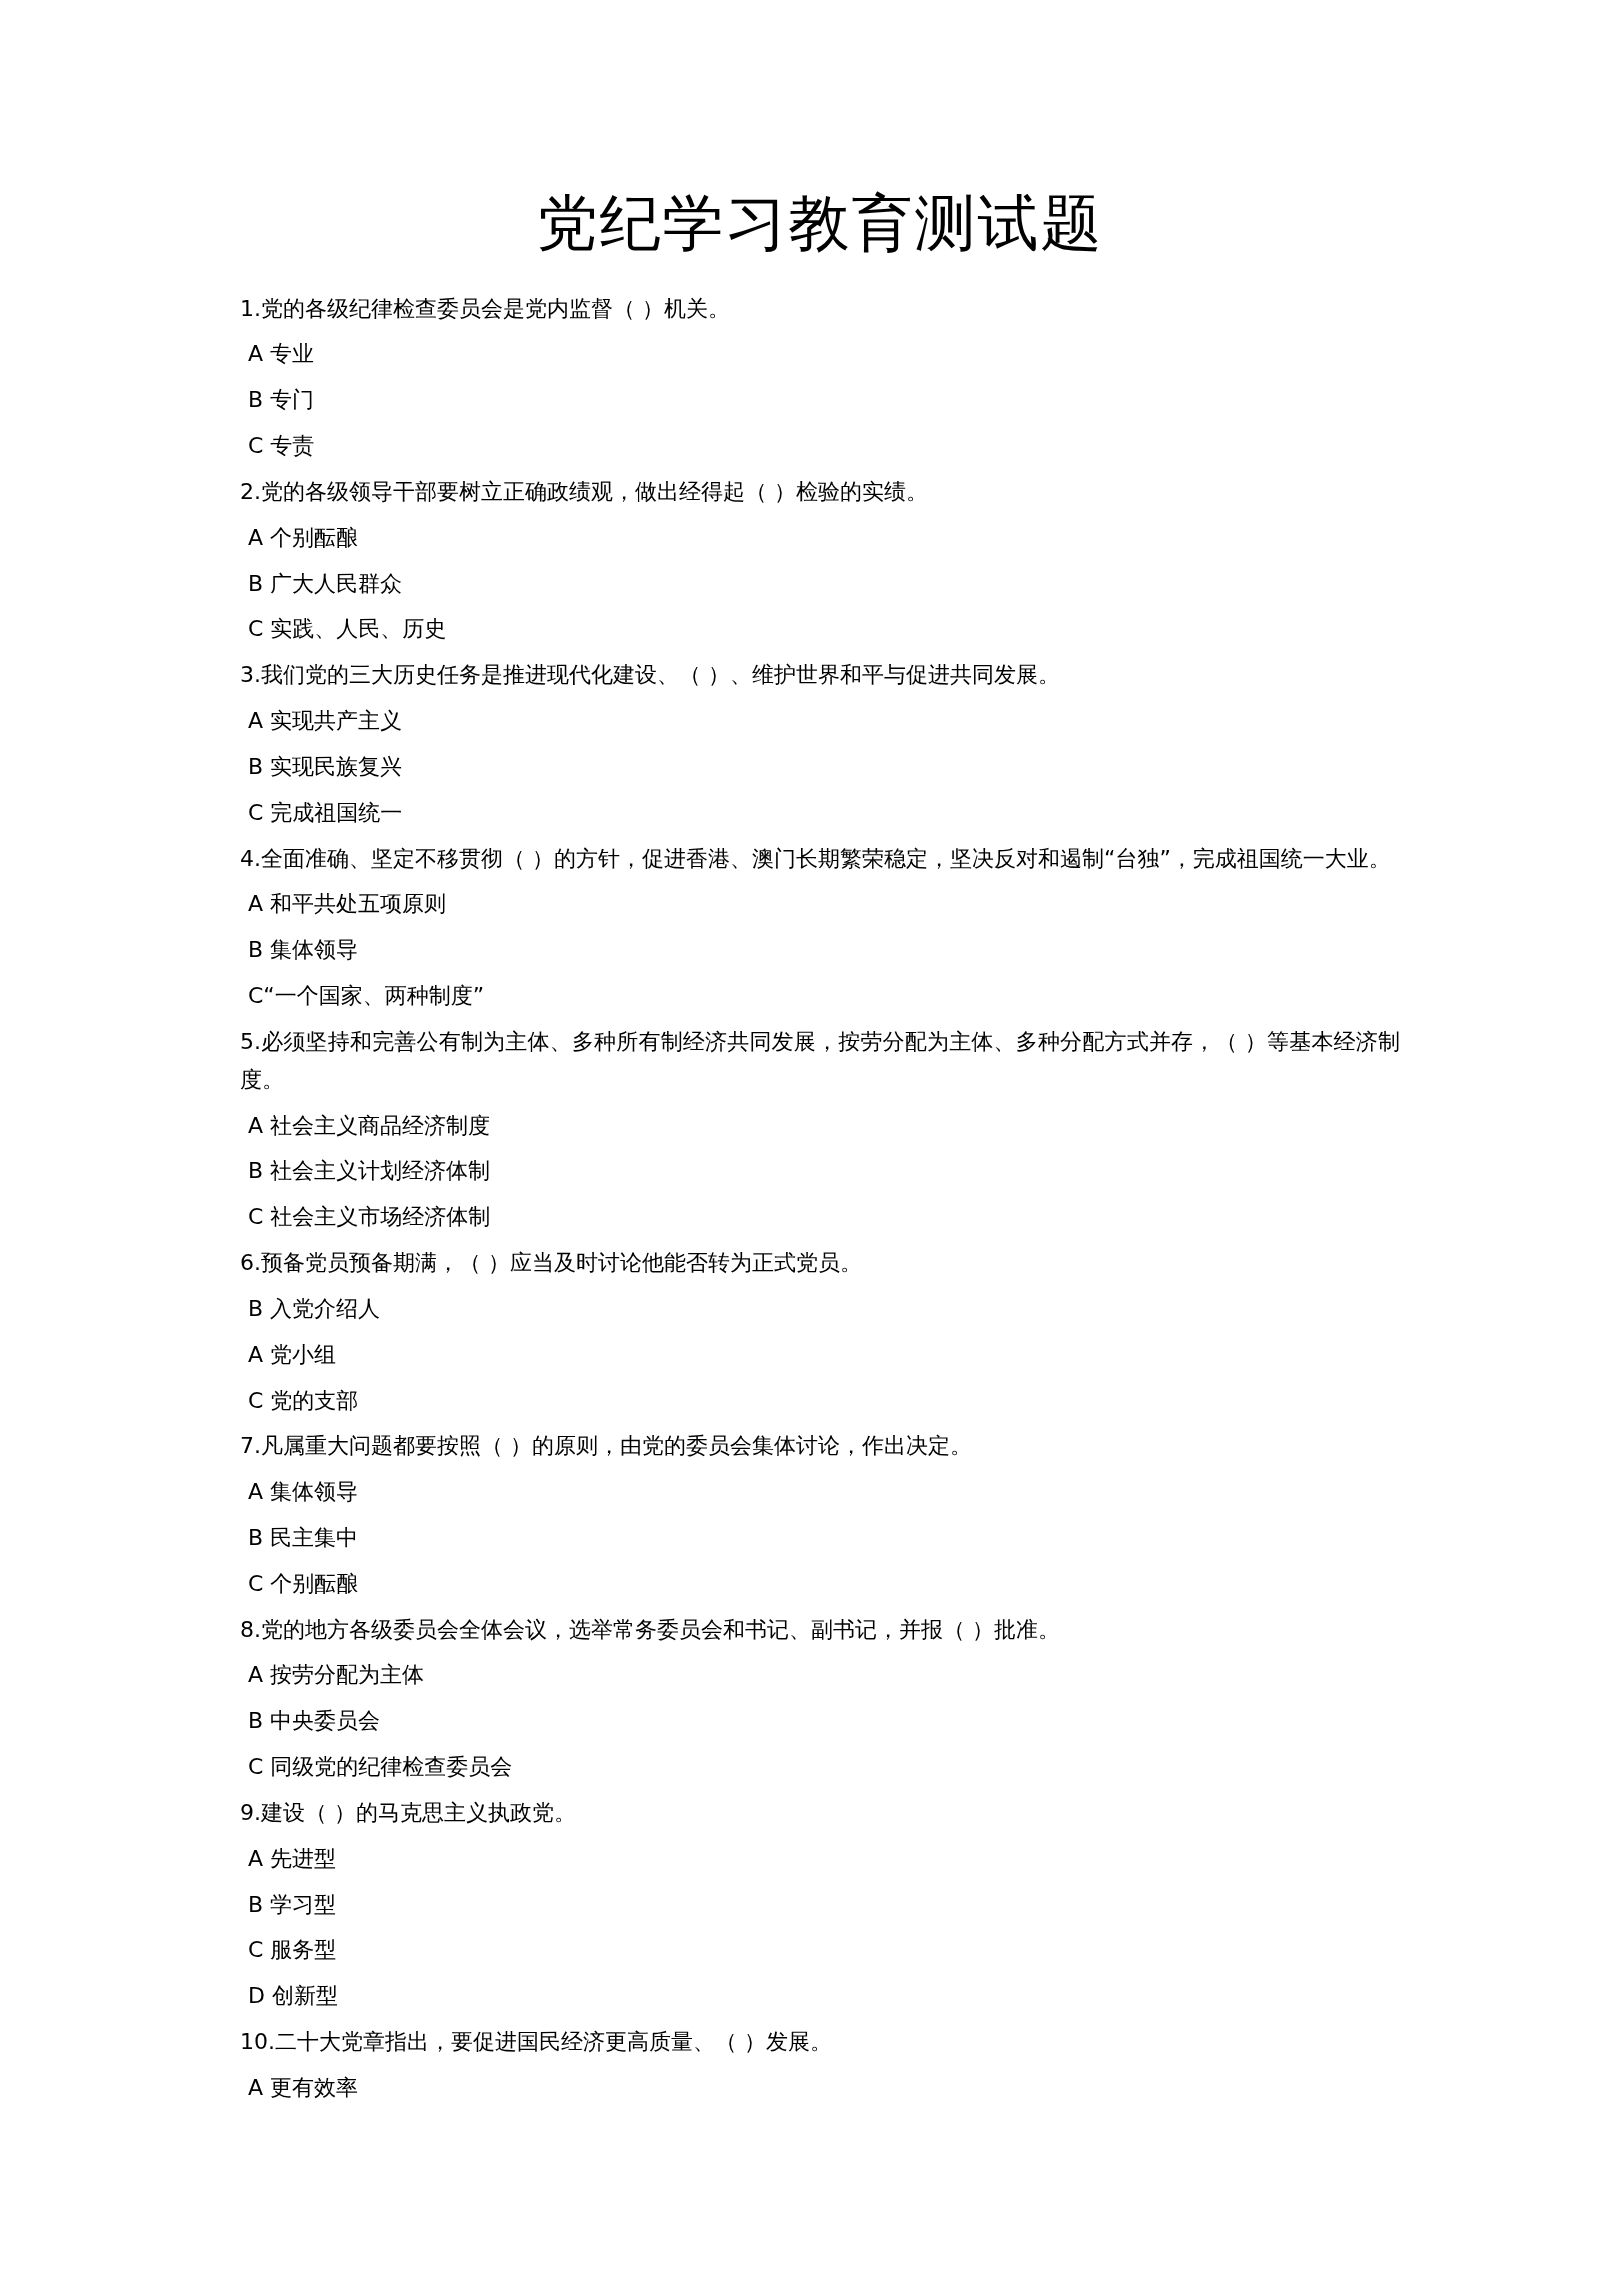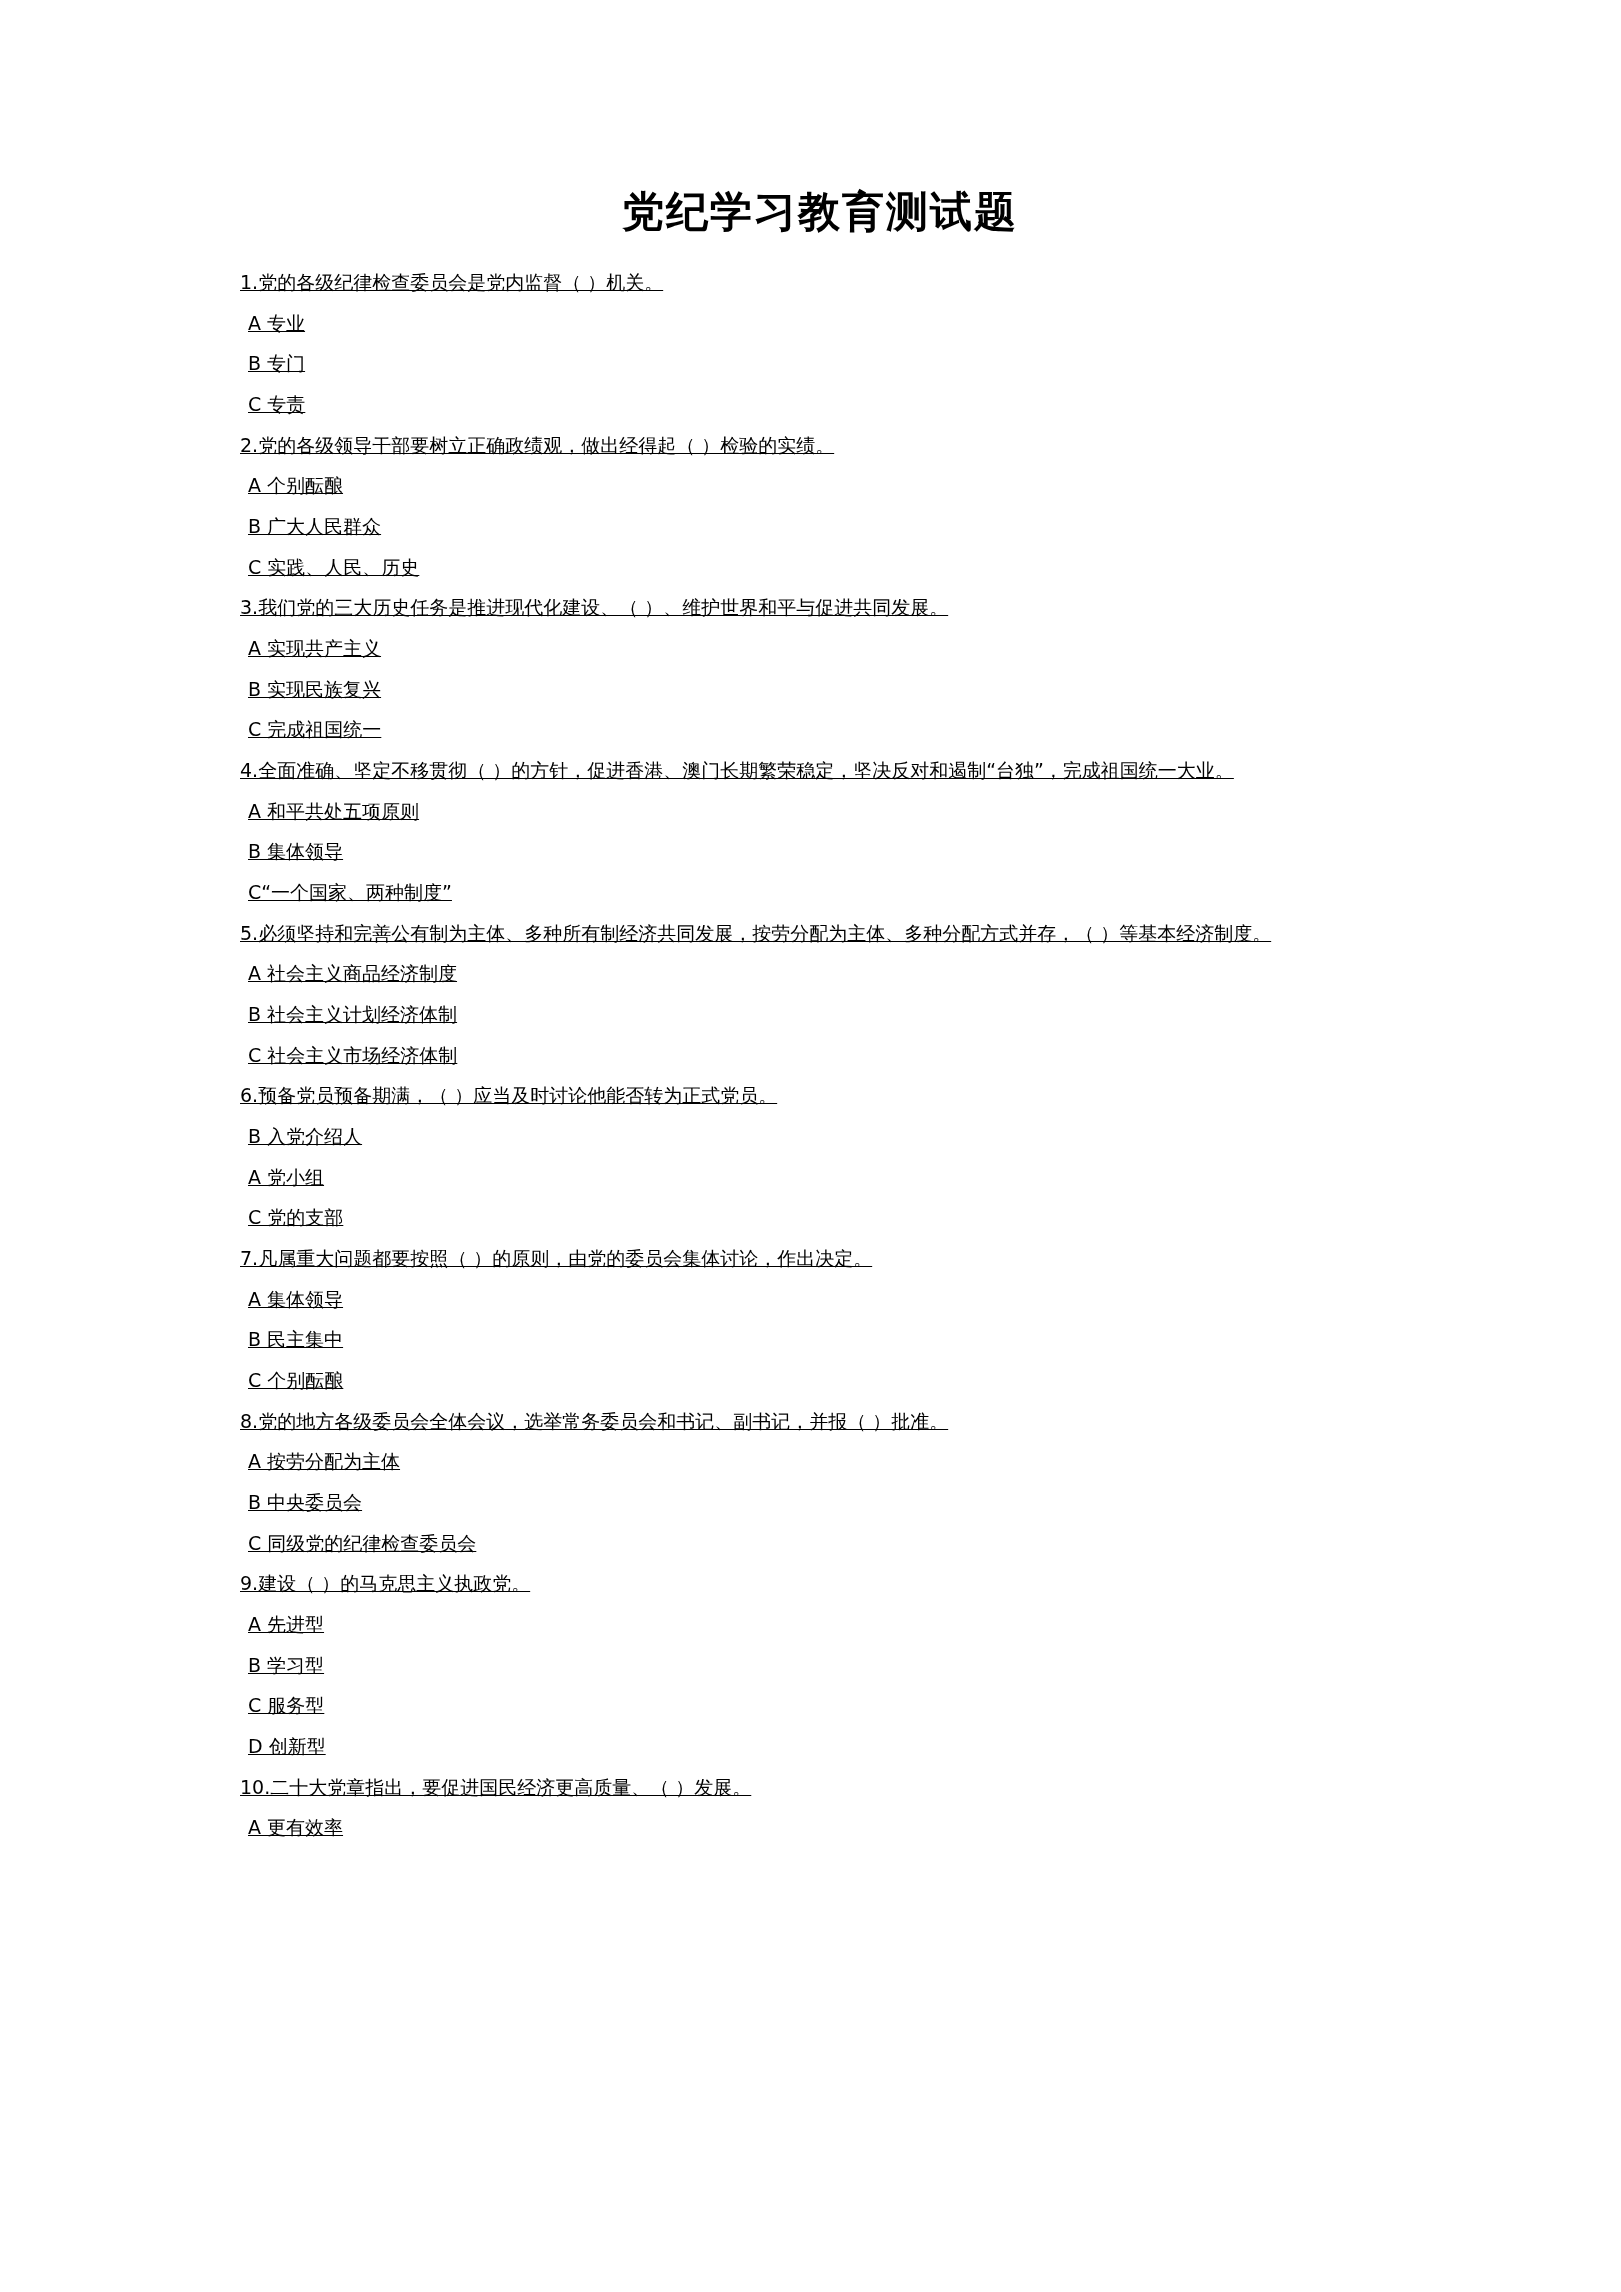--- a/index.html
+++ b/index.html
@@ -18,31 +18,30 @@
   .page {
     width: 1621px;
     min-height: 2293px;
     box-sizing: border-box;
     padding: 186px 221px 118px 240px;
     background: #ffffff;
   }
   .doc-title {
     text-align: center;
     font-family: "Liberation Serif", "DejaVu Serif", serif;
-    font-size: 42px;
-    font-weight: 700;
+    font-size: 61px;
+    font-weight: 400;
     letter-spacing: 2px;
     margin: 0 0 27.4px 0;
     line-height: 1.25;
   }
   .body-block {
     font-family: "DejaVu Sans", "Liberation Sans", sans-serif;
-    font-size: 19px;
+    font-size: 22px;
     line-height: 1.72;
-    text-decoration: underline;
   }
   .q-stem {
     margin: 0;
     padding: 0;
     text-align: justify;
     text-justify: inter-ideograph;
   }
   .opt-line {
     margin: 8px;
     padding: 0;

